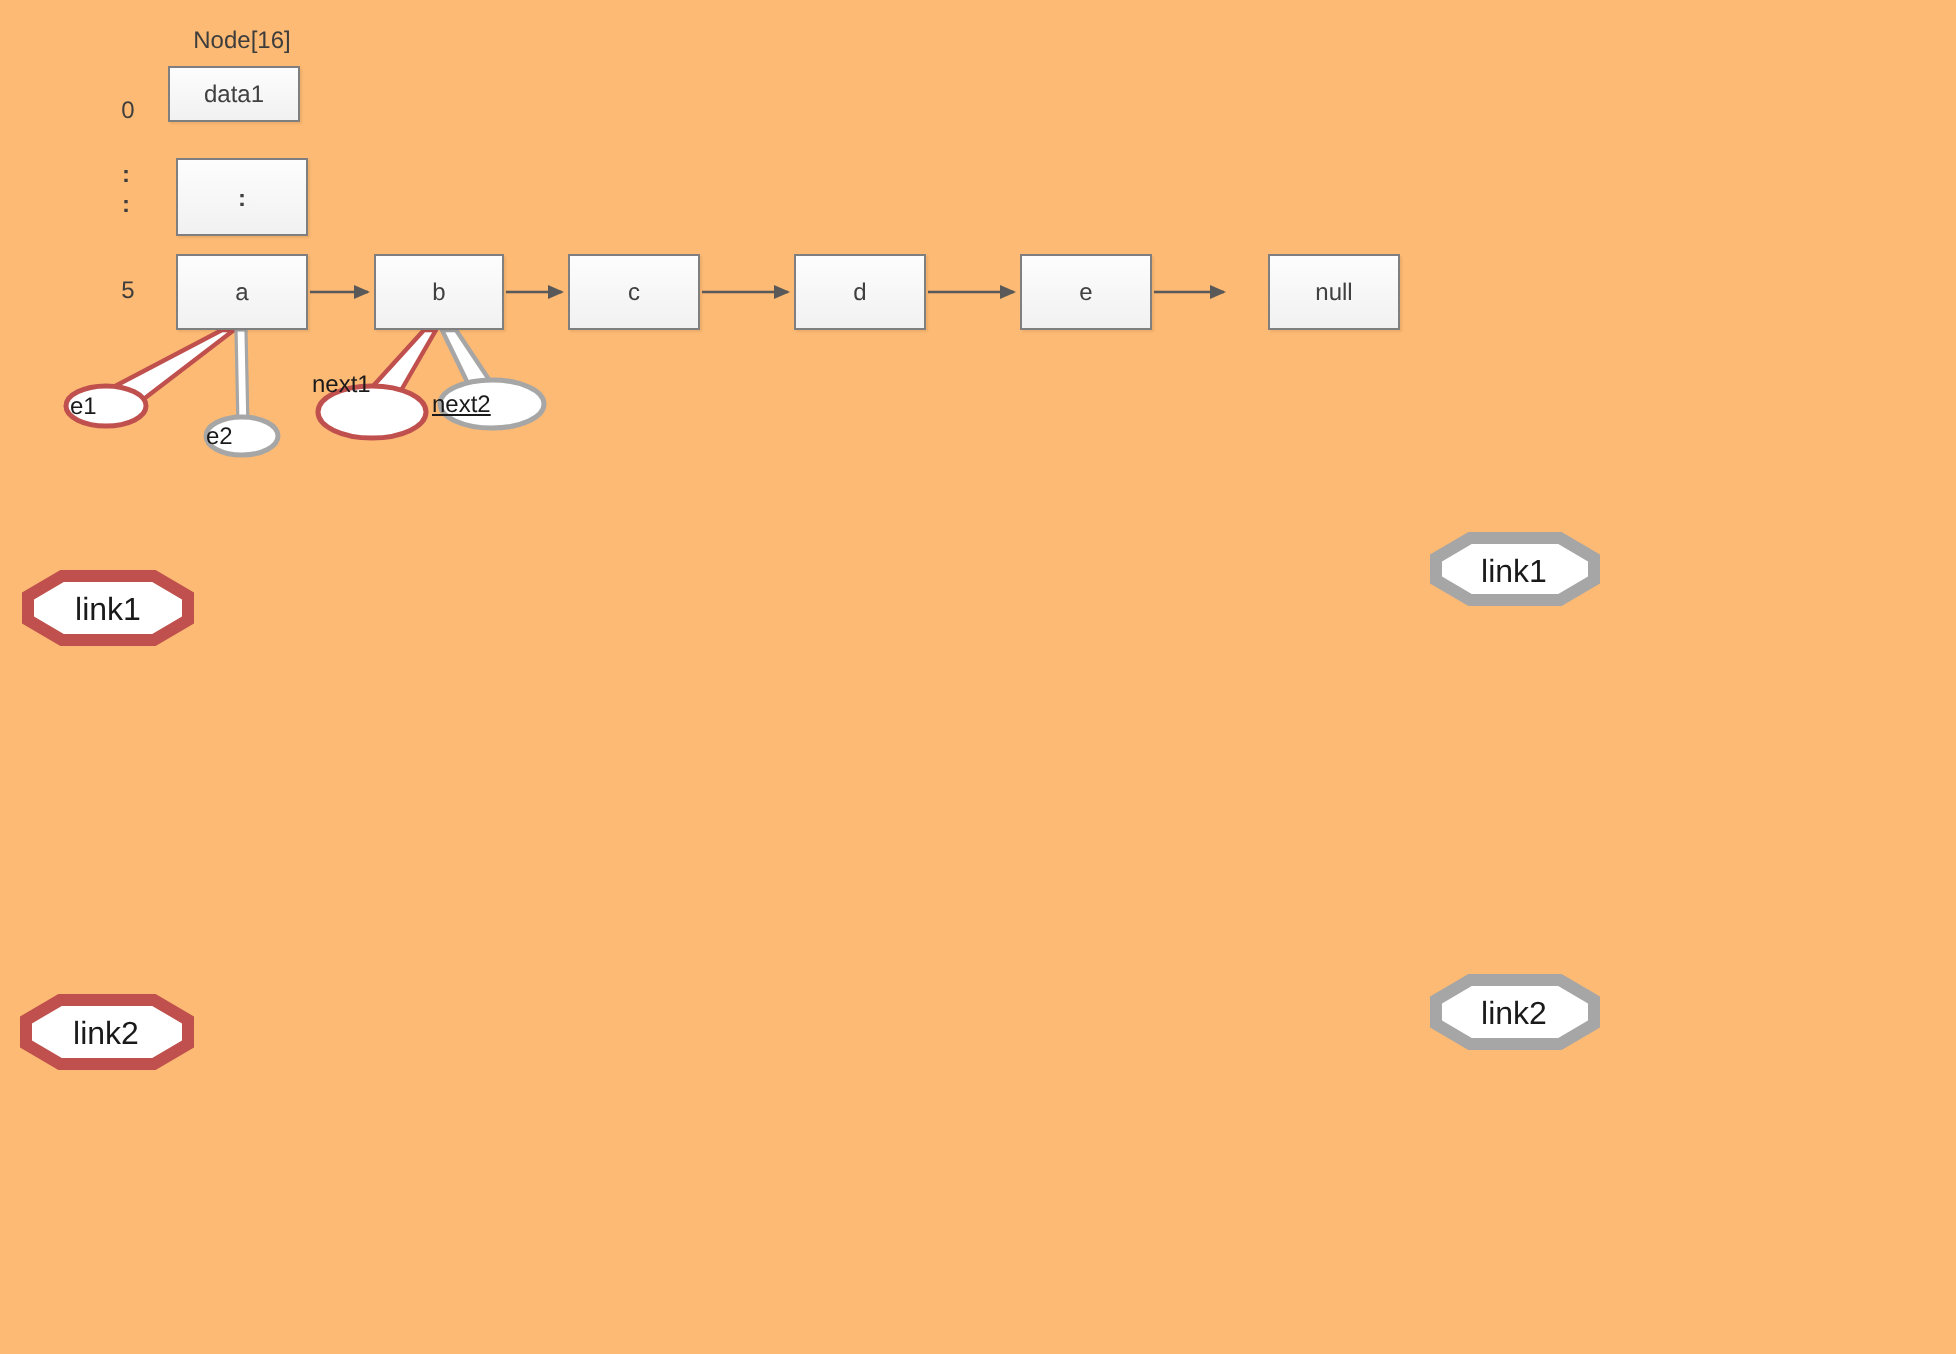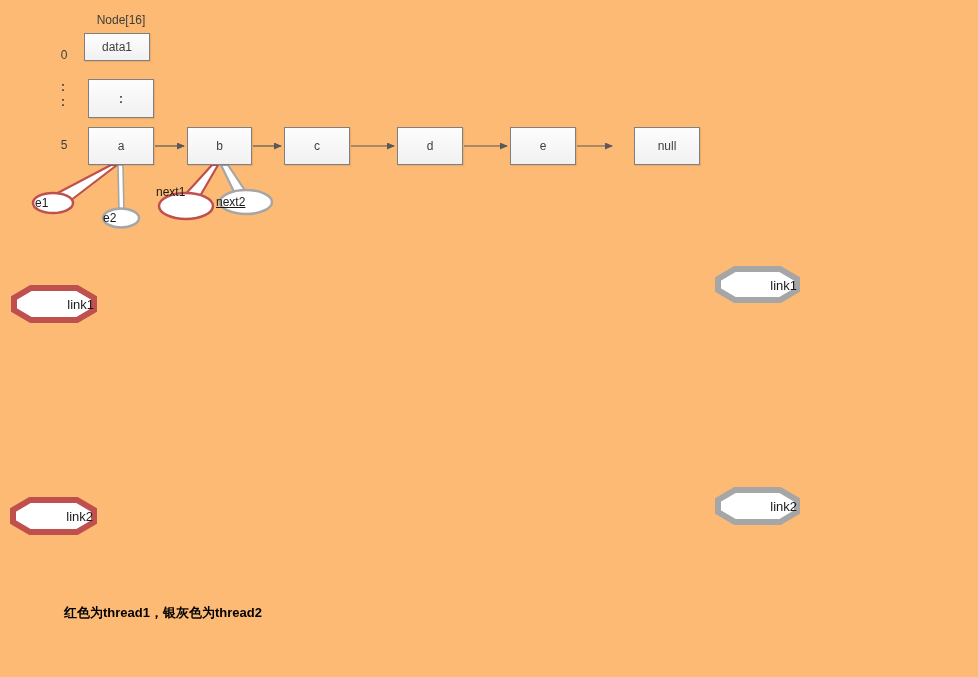--- a/index.html
+++ b/index.html
@@ -14,21 +14,21 @@
     background:linear-gradient(180deg,#fdfdfd 0%,#f1f1f1 100%);
     color:#404040; font-size:12px;
     display:flex; align-items:center; justify-content:center;
     box-shadow:1px 1px 1px rgba(0,0,0,0.07);
   }
   .lbl { position:absolute; color:#3d3d3d; font-size:12px; }
   .center { text-align:center; }
   .idx { position:absolute; color:#3d3d3d; font-size:12px; text-align:center; }
   .idx-dots { font-weight:bold; }
   .callout-label { position:absolute; font-size:12px; color:#1a1a1a; text-align:left; }
-  .link-label { position:absolute; font-size:13px; color:#1a1a1a; text-align:right; }
+  .link-label { position:absolute; font-size:16px; color:#1a1a1a; text-align:center; }
   .legend {
     position:absolute; left:64px; top:604px;
     font-size:13px; font-weight:bold; color:#000000;
   }
   .bold { font-weight:bold; }
 </style>
 </head>
 <body>
 
 <div class="canvas">
@@ -84,15 +84,14 @@
   <div class="callout-label" style="left:35px; top:196px; width:36px;">e1</div>
   <div class="callout-label" style="left:103px; top:211px; width:40px;">e2</div>
   <div class="callout-label" style="left:156px; top:185px; width:60px;">next1</div>
   <div class="callout-label" style="left:216px; top:195px; width:60px;text-decoration:underline;">next2</div>
 
   <div class="link-label" style="left:14px; top:297px; width:80px;">link1</div>
   <div class="link-label" style="left:717px; top:278px; width:80px;">link1</div>
   <div class="link-label" style="left:13px; top:509px; width:80px;">link2</div>
   <div class="link-label" style="left:717px; top:499px; width:80px;">link2</div>
 
-  <div class="legend">红色为thread1，银灰色为thread2</div>
 
 </div>
 
 </body></html>

